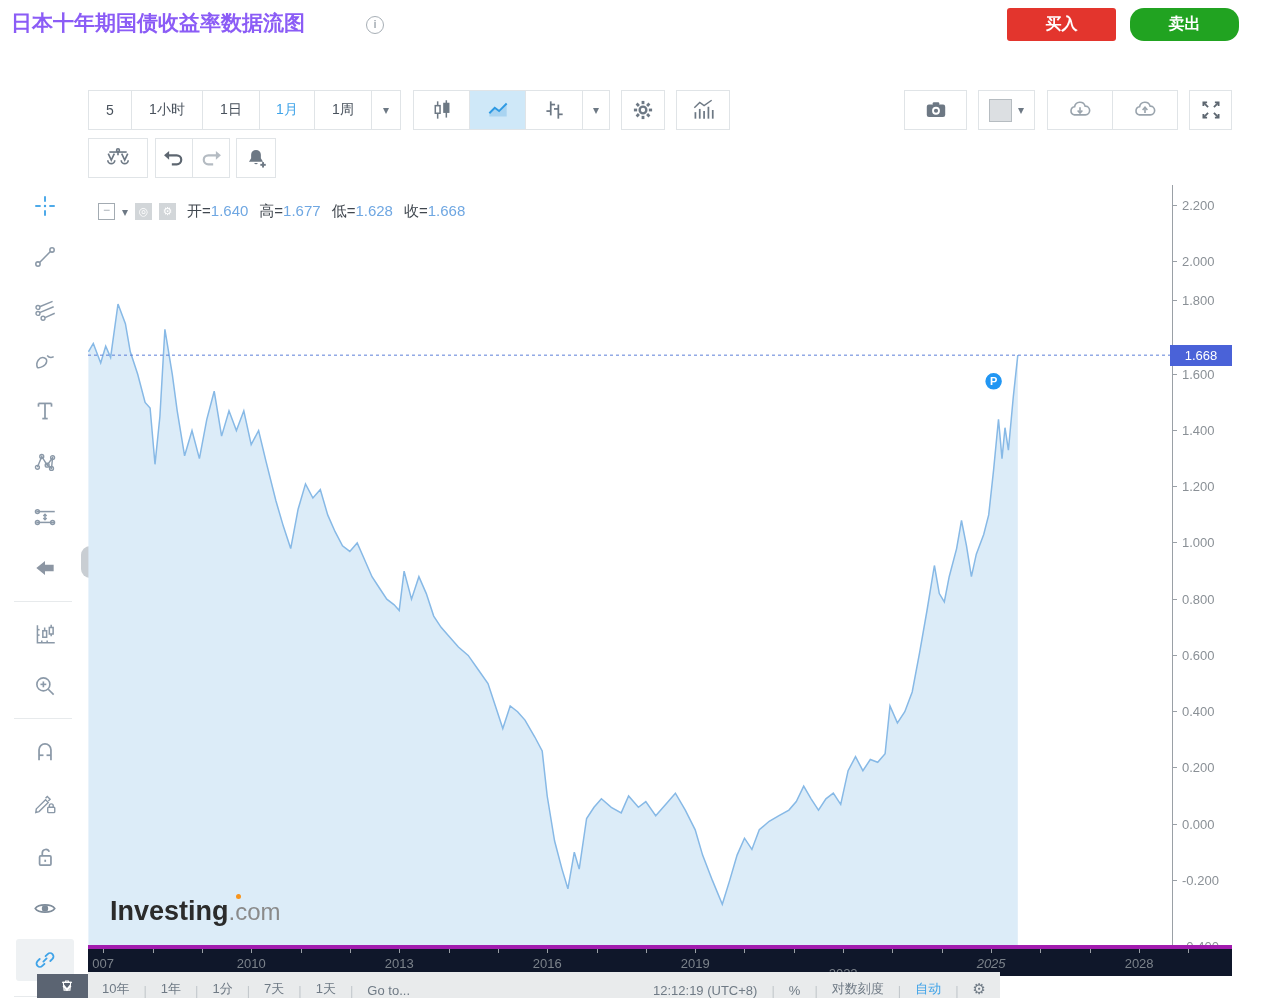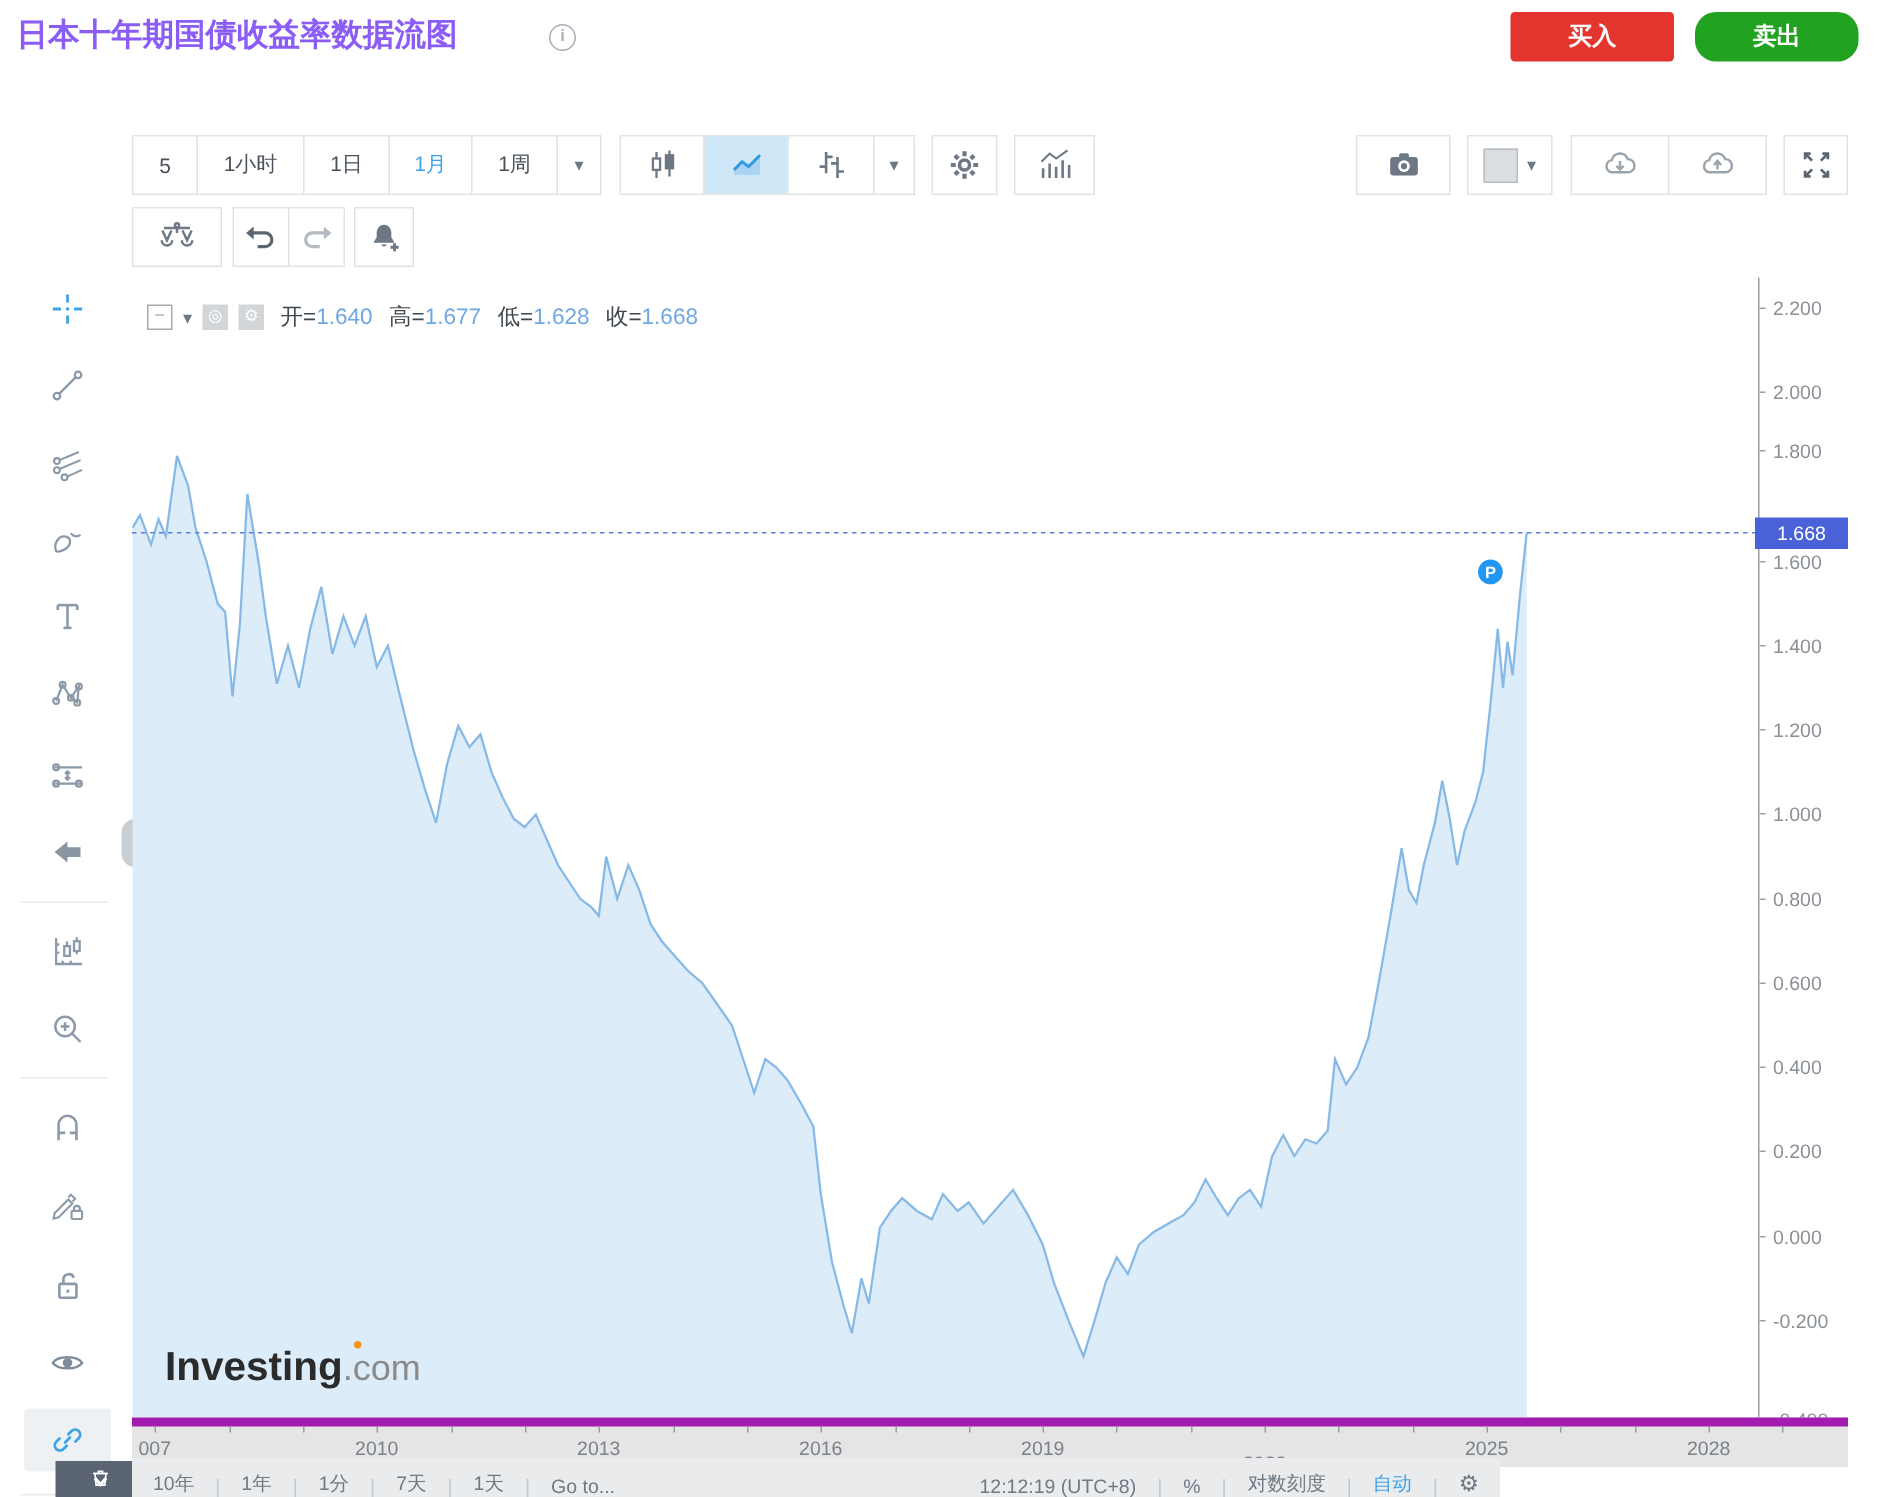--- a/index.html
+++ b/index.html
@@ -49,21 +49,21 @@
   .ohlc{font-size:15px;color:#40474f;margin-left:4px;}
   .ohlc b{font-weight:normal;color:#6fa7e2;}
   
   #plot{left:88px;top:185px;width:1084px;height:760px;}
   #price-axis{left:1172px;top:185px;width:60px;height:760px;border-left:1px solid #9aa0a6;}
   .ptick{position:absolute;left:0;display:flex;align-items:center;height:14px;}
   .ptick .dash{width:4px;height:1px;background:#9aa0a6;}
   .ptick .lbl{font-size:13px;color:#8a9096;margin-left:5px;}
   #price-badge{left:1170px;top:344px;width:62px;height:21px;color:#fff;font-size:13px;
       text-align:center;line-height:21px;z-index:4;}
-  #time-axis{left:88px;top:945px;width:1144px;height:27px;border-top:6px solid #a21caf;background:#e5e5e5;}
+  #time-axis{left:88px;top:945px;width:1144px;height:27px;border-top:4px solid #a21caf;background:#0f172a;}
   .ttick{position:absolute;top:0;width:1px;height:4px;background:#9aa0a6;}
   .tlbl{position:absolute;top:7px;font-size:13px;color:#7b828a;transform:translateX(-50%);}
   
   #bottom-bar{left:88px;top:972px;width:912px;height:26px;background:#e9ebec;display:flex;
       align-items:flex-end;font-size:13px;color:#6f7a85;}
   .bitem{padding:0 14px;cursor:pointer;white-space:nowrap;}
   .bsep{color:#c3c8cc;}
   .bitem.on{color:#3fa3e8;}
   #clock{cursor:default;}
   
@@ -582,21 +582,21 @@
     <div class="ttick" style="left: 952.47px;"></div>
     <div class="ttick" style="left: 1001.8px;"></div>
     <div class="ttick" style="left: 1051.13px;"></div>
     <div class="ttick" style="left: 1100.46px;"></div>
     <div class="tlbl" style="left: 15.2px;">007</div>
     <div class="tlbl" style="left: 163.19px;">2010</div>
     <div class="tlbl" style="left: 311.18px;">2013</div>
     <div class="tlbl" style="left: 459.17px;">2016</div>
     <div class="tlbl" style="left: 607.16px;">2019</div>
     <div class="tlbl" style="left: 755.15px; margin-top: 10px;">2022</div>
-    <div class="tlbl" style="left: 903.14px;">2025</div>
+    <div class="tlbl" style="left: 903.14px; font-style: italic;">2025</div>
     <div class="tlbl" style="left: 1051.13px;">2028</div>
   </div>
 
 <div class="abs" id="bottom-bar">
     <span class="bitem">10年</span>
     <span class="bsep">|</span>
     <span class="bitem">1年</span>
     <span class="bsep">|</span>
     <span class="bitem">1分</span>
     <span class="bsep">|</span>

